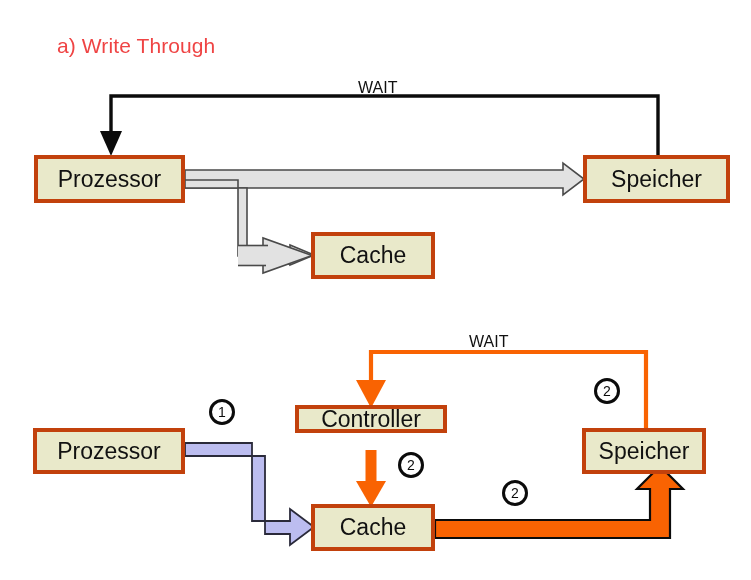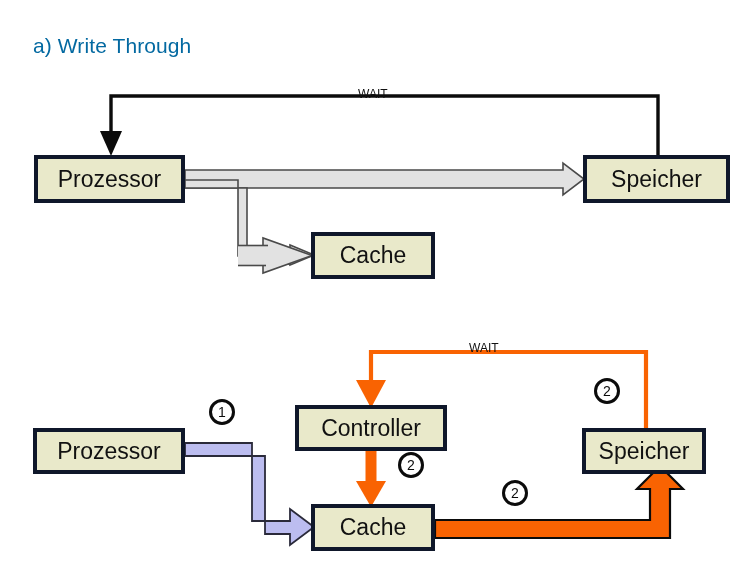--- a/index.html
+++ b/index.html
@@ -13,44 +13,44 @@
   #canvas {
     position: relative;
     width: 751px;
     height: 580px;
     background: #ffffff;
     overflow: hidden;
   }
   .section-title {
     position: absolute;
     font-size: 21px;
-    color: #0369a1;
+    color: #ef4444;
     white-space: nowrap;
     letter-spacing: 0.1px;
+    margin-left: 24px;
   }
   .node {
     position: absolute;
     box-sizing: border-box;
-    border: 4px solid #0f172a;
+    border: 4px solid #c2410c;
     background: #e9e9ca;
     display: flex;
     align-items: center;
     justify-content: center;
     font-size: 23px;
     color: #111111;
     white-space: nowrap;
     z-index: 6;
   }
   .wait-label {
     position: absolute;
-    font-size: 12px;
+    font-size: 16px;
     color: #111111;
     white-space: nowrap;
     z-index: 7;
-    margin-top: 8px;
   }
   .step-badge {
     position: absolute;
     width: 26px;
     height: 26px;
     border: 3px solid #0b0b0b;
     border-radius: 50%;
     background: #ffffff;
     color: #0b0b0b;
     font-size: 14px;
@@ -161,21 +161,21 @@
       <path d="M 371,408 L 356,380 L 386,380 Z" fill="#f96302" stroke="none"></path>
     </g>
   </svg>
 
   <div class="wait-label" style="left:469px; top:333px;">WAIT</div>
 
   <div class="node" style="left:33px; top:428px; width:152px; height:46px;">
     <span>Prozessor</span>
   </div>
 
-  <div class="node" style="left:295px; top:405px; width:152px; height:46px;">
+  <div class="node" style="left:295px; top:405px; width:152px; height:28px;">
     <span>Controller</span>
   </div>
 
   <div class="node" style="left:311px; top:504px; width:124px; height:47px;">
     <span>Cache</span>
   </div>
 
   <div class="node" style="left:582px; top:428px; width:124px; height:46px;">
     <span>Speicher</span>
   </div>

